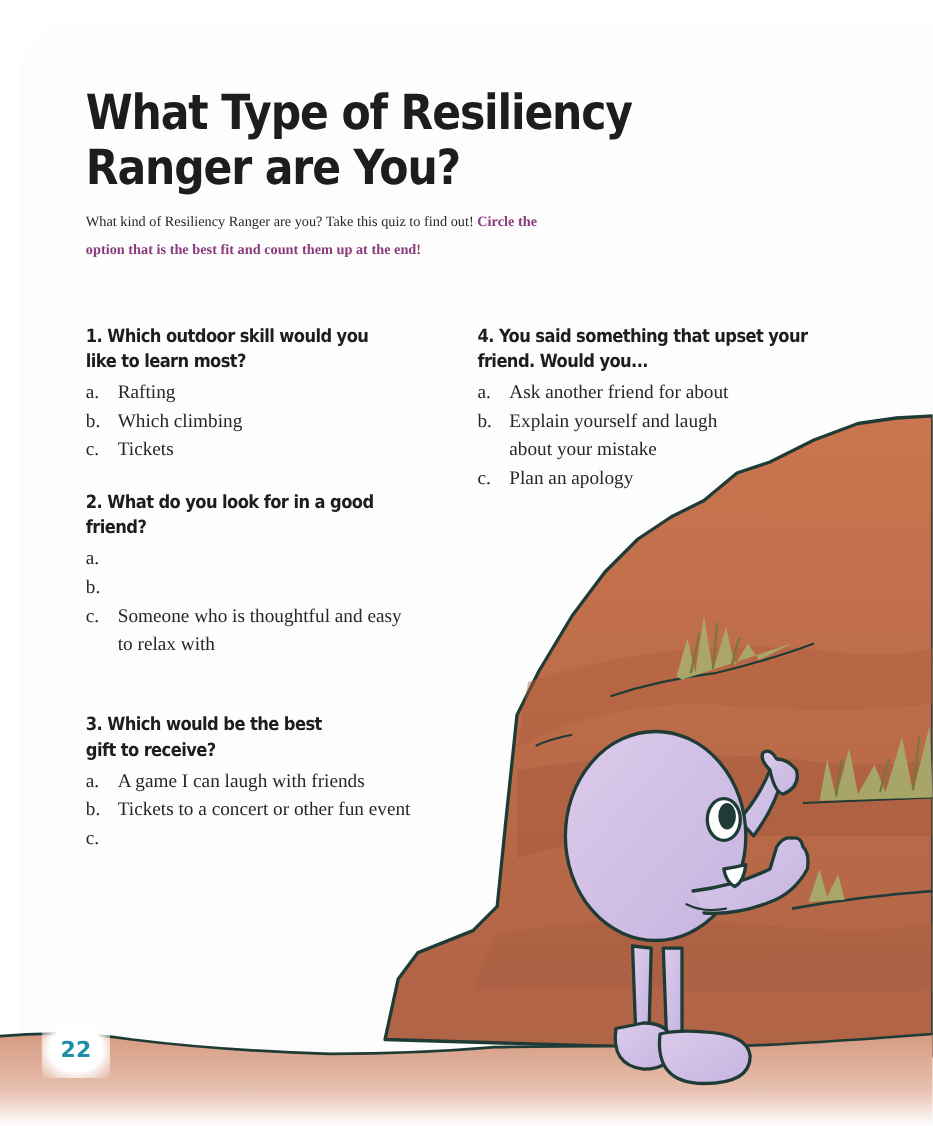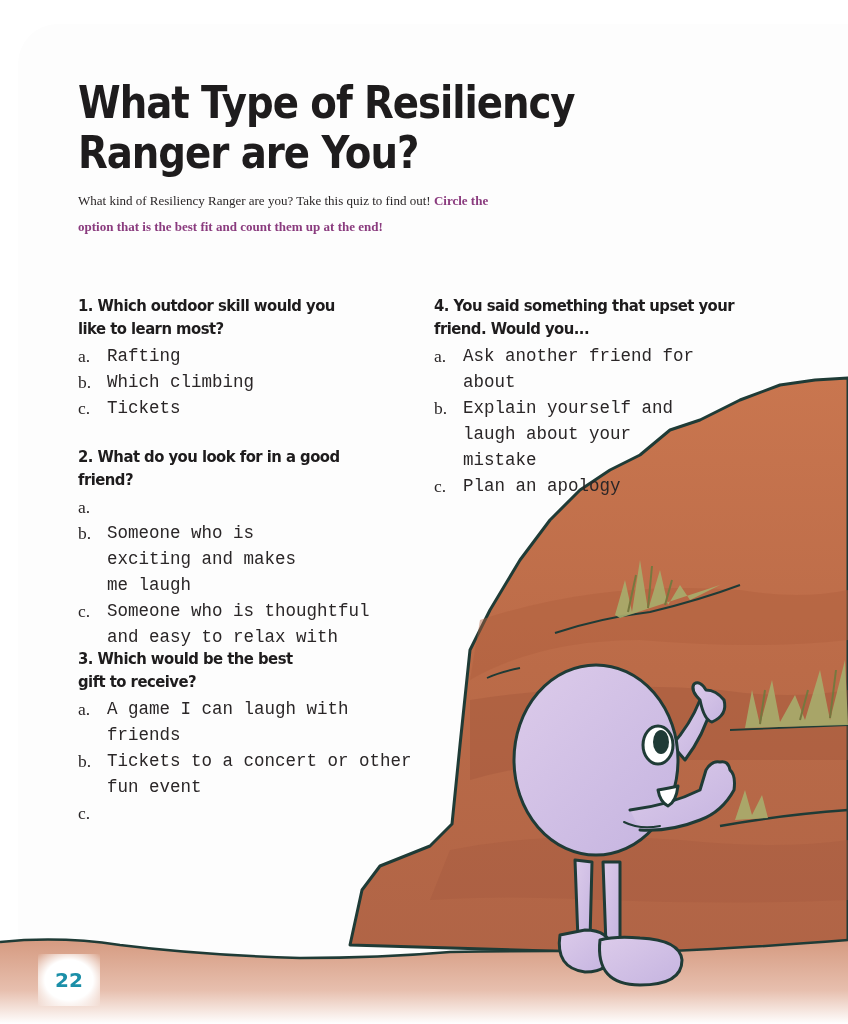--- a/index.html
+++ b/index.html
@@ -29,27 +29,27 @@
     .question { position: absolute; }
     .q-title {
       font-family: "DejaVu Sans", sans-serif; font-weight: bold;
       font-size: 16.5px; line-height: 23px; letter-spacing: -0.6px;
       color: #1e1c1d; margin: 0 0 3px 0;
       transform: scaleX(0.9); transform-origin: left top;
     }
     .options { list-style: none; margin: 0; padding: 0; }
     .option { display: flex; font-size: 17.5px; line-height: 26px; color: #2a2627; }
     .option .letter { width: 29px; flex: none; }
-    .option .text { flex: 1; font-family: Liberation Mono, monospace; }
+    .option .text { flex: 1; }
     .q1 { left: 78px; top: 294px; width: 320px; }
     .q2 { left: 78px; top: 445px; width: 340px; }
     .q3 { left: 78px; top: 647px; width: 340px; }
     .q4 { left: 434px; top: 294px; width: 320px; }
     .page-number {
-      position: absolute; left: 38px; top: 954px; width: 62px; height: 52px;
+      position: absolute; left: 38px; top: 928px; width: 62px; height: 52px;
       display: flex; align-items: center; justify-content: center;
       background: radial-gradient(ellipse at center, rgba(255,255,255,1) 55%, rgba(255,255,255,0) 100%);
       font-family: "DejaVu Sans", sans-serif; font-weight: bold; font-size: 20px;
       color: #1b8fa8;
     }
   </style>
 </head>
 <body>
 
 <div class="page-bg"></div>
@@ -147,21 +147,20 @@
 </section>
 
 <section class="question q2">
   <h2 class="q-title">2. What do you look for in a good friend?</h2>
   <ul class="options">
     <li class="option" style="width:260px">
         <span class="letter">a.</span>
       </li>
     <li class="option" style="width:240px">
         <span class="letter">b.</span>
-        <span class="text">Someone who is exciting and makes me laugh</span>
       </li>
     <li class="option" style="width:300px">
         <span class="letter">c.</span>
         <span class="text">Someone who is thoughtful and easy to relax with</span>
       </li>
   </ul>
 </section>
 
 <section class="question q3">
   <h2 class="q-title" style="width:260px">3. Which would be the best gift to receive?</h2>

